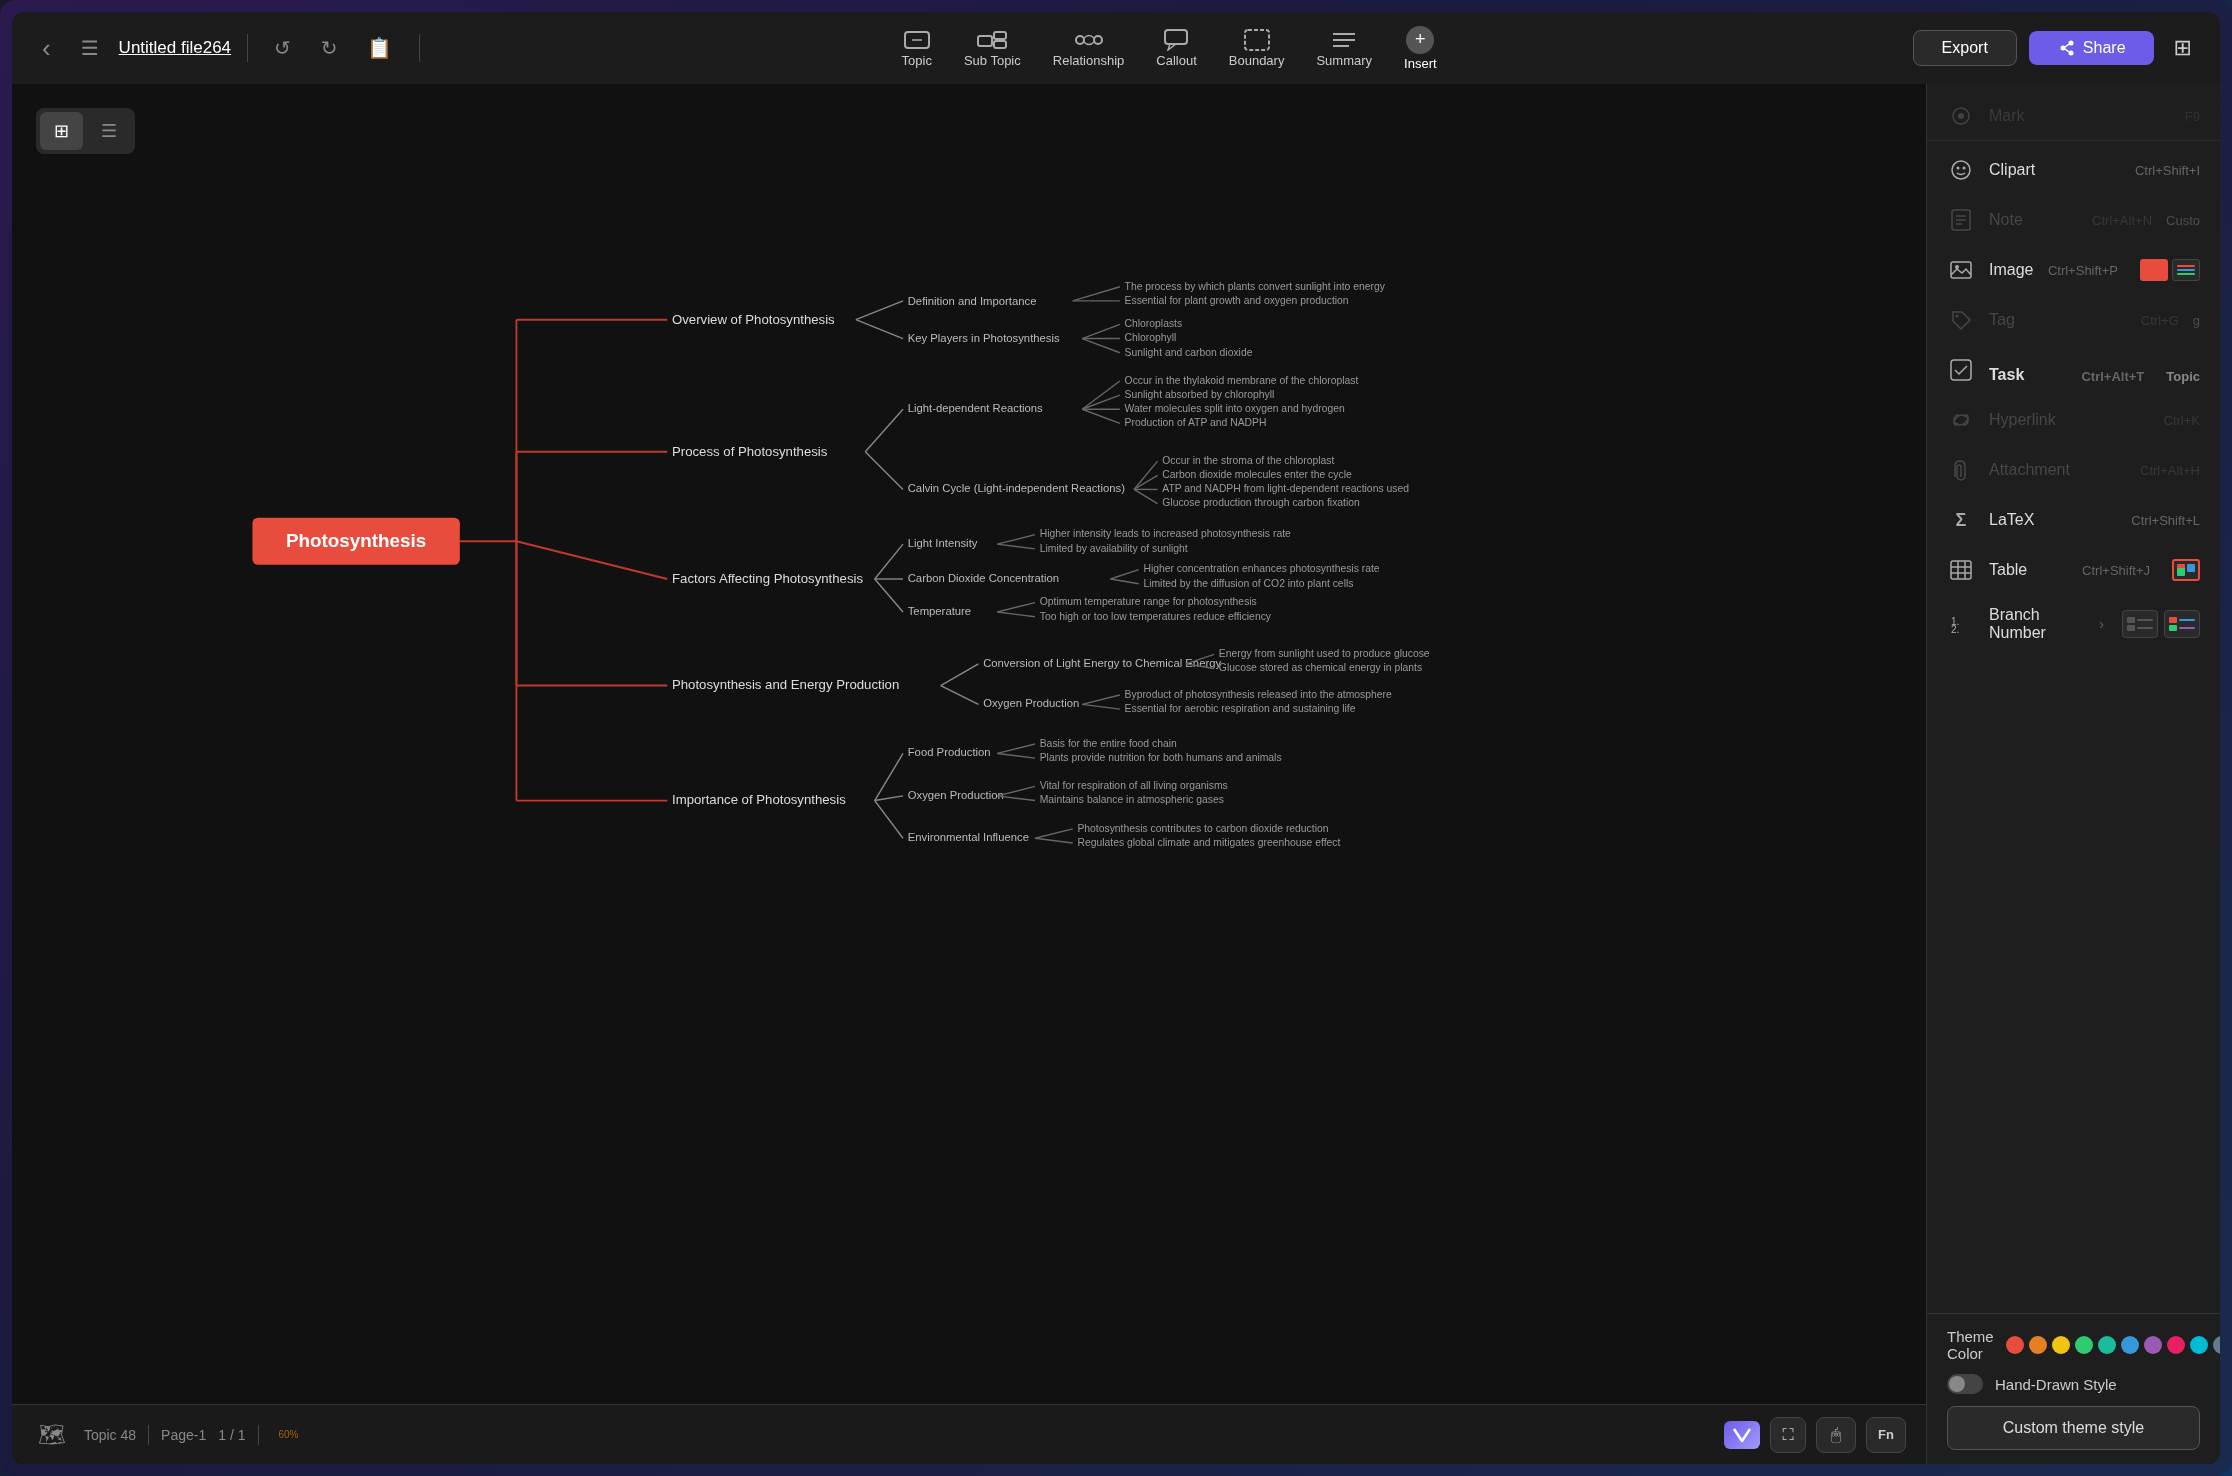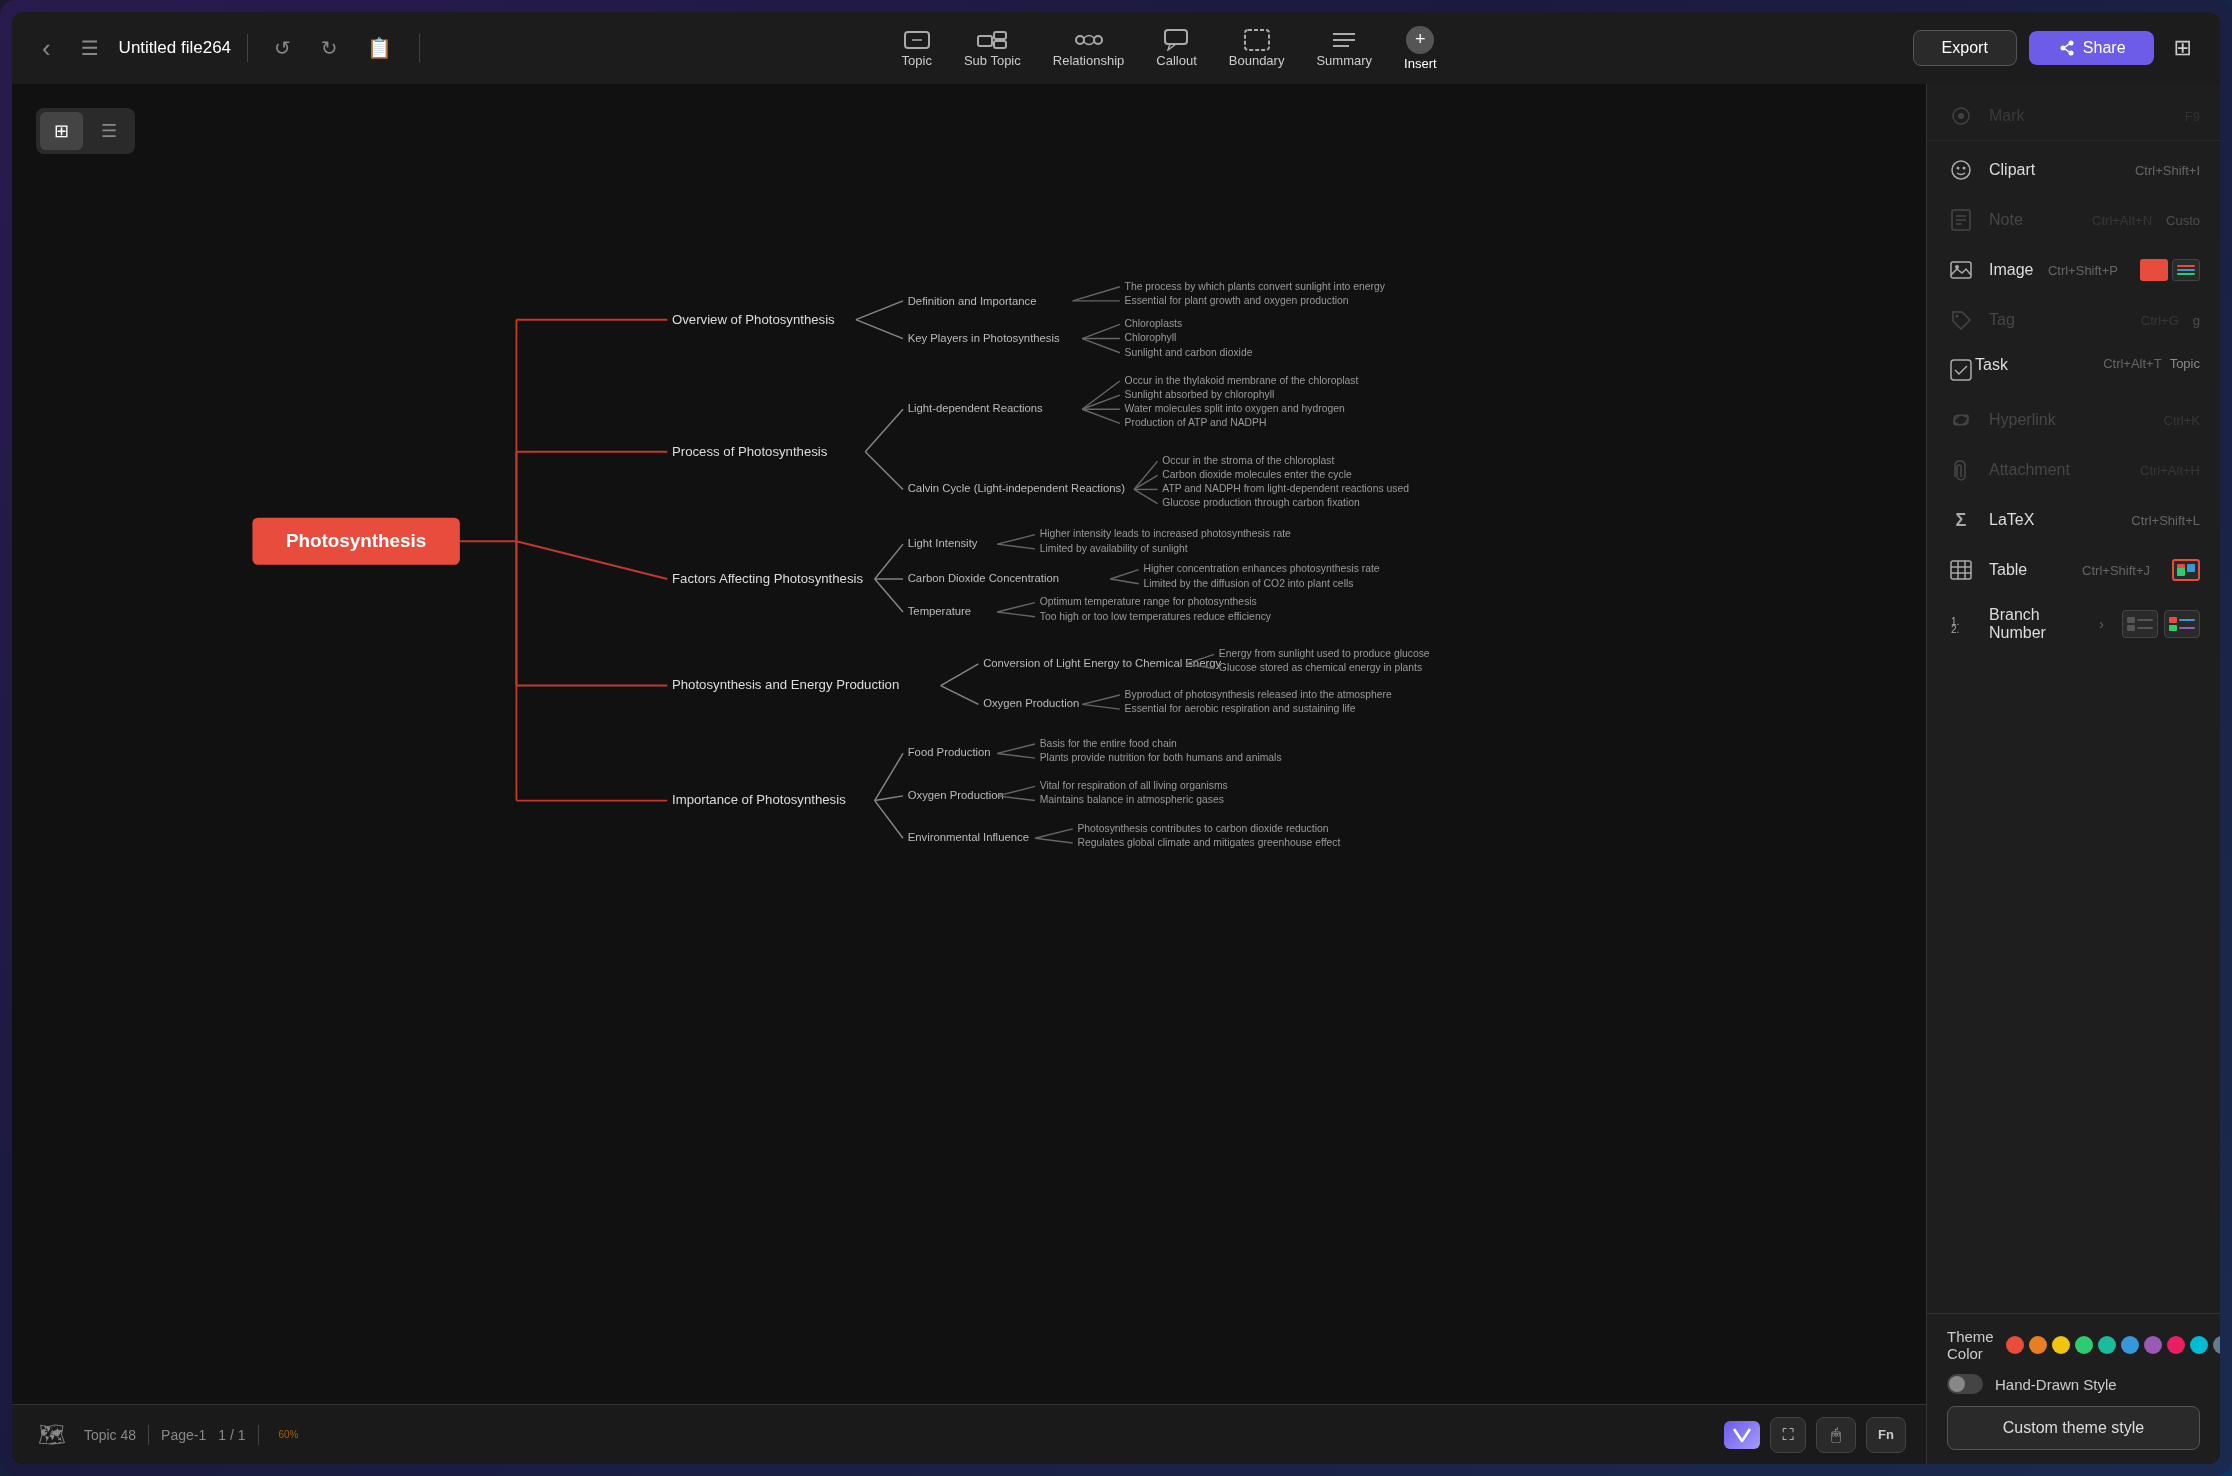--- a/index.html
+++ b/index.html
@@ -17,21 +17,21 @@
 </head>
 <body>
 
 <div style="width:2232px;height:1476px;display:flex;flex-direction:column;background:linear-gradient(135deg,#2a1a4e 0%,#1a1a3e 40%,#1a2a4e 100%);padding:12px 12px 12px 12px;border-radius:16px;overflow:hidden;">
 
   <div style="background:#1c1c1c;height:72px;display:flex;align-items:center;padding:0 20px;gap:10px;border-radius:12px 12px 0 0;flex-shrink:0;">
 
     <button style="background:none;border:none;color:#888;font-size:26px;cursor:pointer;padding:6px 10px;border-radius:6px;">‹</button>
     <button style="background:none;border:none;color:#888;font-size:20px;cursor:pointer;padding:6px 10px;border-radius:6px;">☰</button>
 
-    <span style="color:#fff;font-size:17px;font-weight:500;">Untitled file264</span>
+    <span style="color:#fff;font-size:17px;font-weight:500;text-decoration:underline;">Untitled file264</span>
 
     <div style="width:1px;height:28px;background:#444;margin:0 6px;"></div>
 
     <button style="background:none;border:none;color:#888;font-size:20px;cursor:pointer;padding:6px 10px;border-radius:6px;">↺</button>
     <button style="background:none;border:none;color:#888;font-size:20px;cursor:pointer;padding:6px 10px;border-radius:6px;">↻</button>
     <button style="background:none;border:none;color:#888;font-size:20px;cursor:pointer;padding:6px 10px;border-radius:6px;">📋</button>
 
     <div style="width:1px;height:28px;background:#444;margin:0 6px;"></div>
 
     <div style="display:flex;align-items:center;gap:4px;flex:1;justify-content:center;">
@@ -334,21 +334,21 @@
             <svg width="22" height="22" viewBox="0 0 22 22">
                 <path d="M3 3 L12 3 L20 11 L11 20 L3 12 Z" fill="none" stroke="#777" stroke-width="1.5"></path>
                 <circle cx="7" cy="7" r="1.5" fill="#777"></circle>
               </svg>
           </div>
           <span style="flex:1;font-size:16px;color:#777;">Tag</span>
           <span style="color:#555;font-size:13px;">Ctrl+G</span>
           <span style="color:#888;font-size:13px;">g</span>
         </div>
 
-        <div style="display:flex;align-items:flex-start;padding:11px 20px;gap:0;cursor:pointer;position:relative;">
+        <div style="display:flex;align-items:flex-end;padding:11px 20px;gap:14px;cursor:pointer;position:relative;font-weight:bold;">
           <div style="width:28px;height:28px;display:flex;align-items:center;justify-content:center;">
             <svg width="22" height="22" viewBox="0 0 22 22">
                 <rect x="1" y="1" width="20" height="20" rx="3" fill="none" stroke="#aaa" stroke-width="1.5"></rect>
                 <polyline points="5,11 9,15 17,7" fill="none" stroke="#aaa" stroke-width="1.5"></polyline>
               </svg>
           </div>
           <span style="flex:1;font-size:16px;color:#ddd;">Task</span>
           <span style="color:#666;font-size:13px;">Ctrl+Alt+T</span>
           <span style="color:#888;font-size:13px;margin-left:8px;">Topic</span>
         </div>

